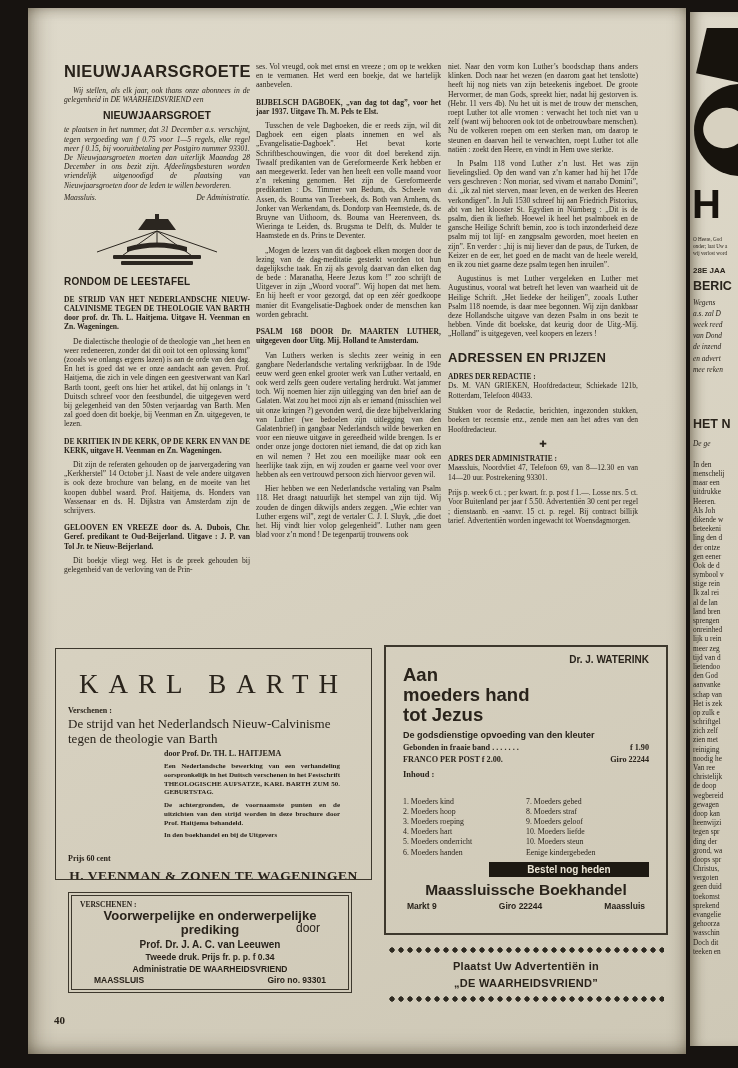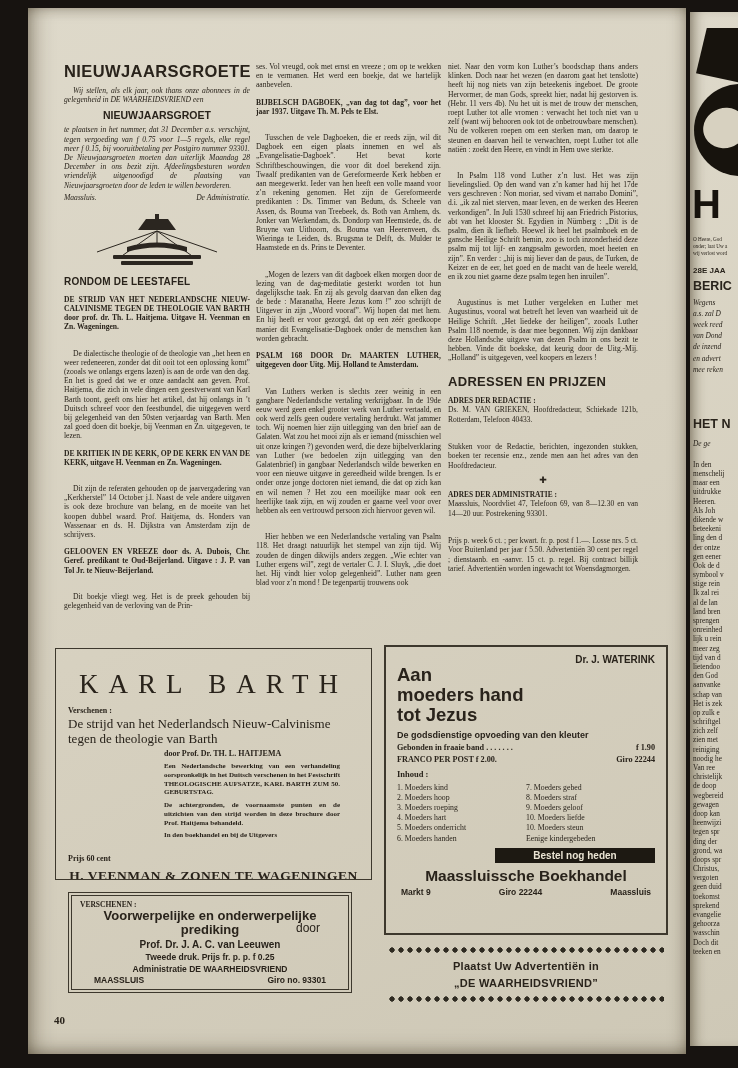--- a/index.html
+++ b/index.html
@@ -11,21 +11,21 @@
   .sliver{left:690px;top:12px;width:48px;height:1034px;overflow:hidden;
         box-shadow:inset 10px 0 14px -8px rgba(45,33,12,.6)}
   .col{position:absolute;top:54px;height:592px;overflow:hidden}
   .c1{left:36px;width:186px}
   .c2{left:228px;width:185px}
   .c3{left:420px;width:190px}
   .bodytext{font-size:7.6px;line-height:1.21;text-align:justify}
   .ital{font-style:italic}
   .ind{text-indent:9px}
   .revhead{font-size:7.6px;font-weight:bold;line-height:1.22;text-align:justify;margin-top:8px}
-  .mt{margin-top:17px}
+  .mt{margin-top:5px}
   .nj-title{font-family:"Liberation Sans",sans-serif;font-weight:bold;font-size:16.5px;letter-spacing:.4px;margin-bottom:5px;white-space:nowrap}
   .nj-sub{font-family:Liberation Sans, sans-serif;font-weight:bold;font-size:10.5px;text-align:center;margin:5px 0 4px}
   .signoff{display:flex;justify-content:space-between;font-size:7.6px;font-style:italic;margin-top:3px}
   .ornament{text-align:center;margin:12px 0 6px}
   .lees-title{font-family:"Liberation Sans",sans-serif;font-weight:bold;font-size:10px;letter-spacing:.2px;margin:3px 0 6px;white-space:nowrap}
   .adr-title{font-family:"Liberation Sans",sans-serif;font-weight:bold;font-size:13px;letter-spacing:.3px;margin:12px 0 7px;white-space:nowrap}
   .adr-label{font-size:7.4px;font-weight:bold;margin-top:5px}
   .adr-body{font-size:7.5px;line-height:1.28;text-align:justify}
   .cross{text-align:center;font-size:9px;margin:5px 0 2px}
   .ad{position:absolute;border:1px solid #3d382d;overflow:hidden}
@@ -41,27 +41,27 @@
   
   .vs{left:40px;top:884px;width:284px;height:101px;border:4px double #3d382d;padding:4px 8px;text-align:center}
   .vs-label{font-size:7.5px;font-weight:bold;text-align:left}
   .vs-big{font-family:"Liberation Sans",sans-serif;font-weight:bold;font-size:13px;line-height:1.08;position:relative}
   .vs-door{position:absolute;right:20px;bottom:2px;font-size:12px;font-weight:normal;font-family:Liberation Sans, sans-serif}
   .vs-author{font-family:"Liberation Sans",sans-serif;font-weight:bold;font-size:10px;margin-top:2px}
   .vs-edition{font-family:"Liberation Sans",sans-serif;font-weight:bold;font-size:8.5px;margin-top:2px}
   .vs-admin{font-family:"Liberation Sans",sans-serif;font-weight:bold;font-size:8.5px;margin-top:2px}
   .vs-place{display:flex;justify-content:space-between;padding:0 14px;font-family:"Liberation Sans",sans-serif;font-weight:bold;font-size:8.5px;margin-top:1px}
   
-  .wt{left:356px;top:637px;width:284px;height:290px;border-width:2px;padding:7px 11px}
+  .wt{left:356px;top:637px;width:284px;height:290px;border-width:2px;padding:7px 17px}
   .wt-doctor{font-family:"Liberation Sans",sans-serif;font-weight:bold;font-size:10px;text-align:right}
   .wt-big{font-family:"Liberation Sans",sans-serif;font-weight:bold;font-size:18.5px;line-height:1.08}
   .wt-sub{font-family:"Liberation Sans",sans-serif;font-weight:bold;font-size:9px;margin-top:5px}
   .wt-row{display:flex;justify-content:space-between;font-size:8.2px;font-weight:bold;margin-top:3px}
   .wt-inhoud{font-size:8.5px;font-weight:bold;margin-top:5px}
-  .wt-list{display:flex;margin-top:4px;font-size:7.8px;line-height:1.3}
+  .wt-list{display:flex;margin-top:18px;font-size:7.8px;line-height:1.3}
   .wt-list>div{width:50%}
   .wt-banner{background:#1d1912;color:#eae4d3;font-family:"Liberation Sans",sans-serif;font-weight:bold;font-size:10px;text-align:center;width:160px;margin-left:auto;margin-top:4px;padding:2px 0}
   .wt-shop{font-family:"Liberation Sans",sans-serif;font-weight:bold;font-size:15.5px;text-align:center;margin-top:4px;white-space:nowrap}
   .wt-addr{display:flex;justify-content:space-between;font-family:"Liberation Sans",sans-serif;font-weight:bold;font-size:8.5px;margin-top:2px;padding:0 4px}
   
   .pl{left:360px;top:938px;width:276px;height:70px;border:none;text-align:center}
   .dots{height:9px;background-image:radial-gradient(circle at 4px 4px,#2e2a21 2.4px,transparent 2.9px);background-size:9px 9px;background-repeat:repeat-x}
   .pl-line{font-family:Liberation Sans, sans-serif;font-weight:bold;font-size:11px;margin-top:5px;letter-spacing:.3px}
   .pagenum{position:absolute;left:26px;top:1006px;font-weight:bold;font-size:11px}
   
@@ -165,21 +165,21 @@
     <div class="kb-pub">H. VEENMAN &amp; ZONEN TE WAGENINGEN</div>
   </div>
 
   <div class="ad vs">
     <div class="vs-label">VERSCHENEN :</div>
     <div class="vs-big">
       <span>Voorwerpelijke en onderwerpelijke prediking</span>
       <span class="vs-door">door</span>
     </div>
     <div class="vs-author">Prof. Dr. J. A. C. van Leeuwen</div>
-    <div class="vs-edition">Tweede druk. Prijs fr. p. p. f 0.25</div>
+    <div class="vs-edition">Tweede druk. Prijs fr. p. p. f 0.34</div>
     <div class="vs-admin">Administratie DE WAARHEIDSVRIEND</div>
     <div class="vs-place">
       <span>MAASSLUIS</span>
       <span>Giro no. 93301</span>
     </div>
   </div>
 
   <div class="ad wt">
     <div class="wt-doctor">Dr. J. WATERINK</div>
     <div class="wt-big">Aan</div>

